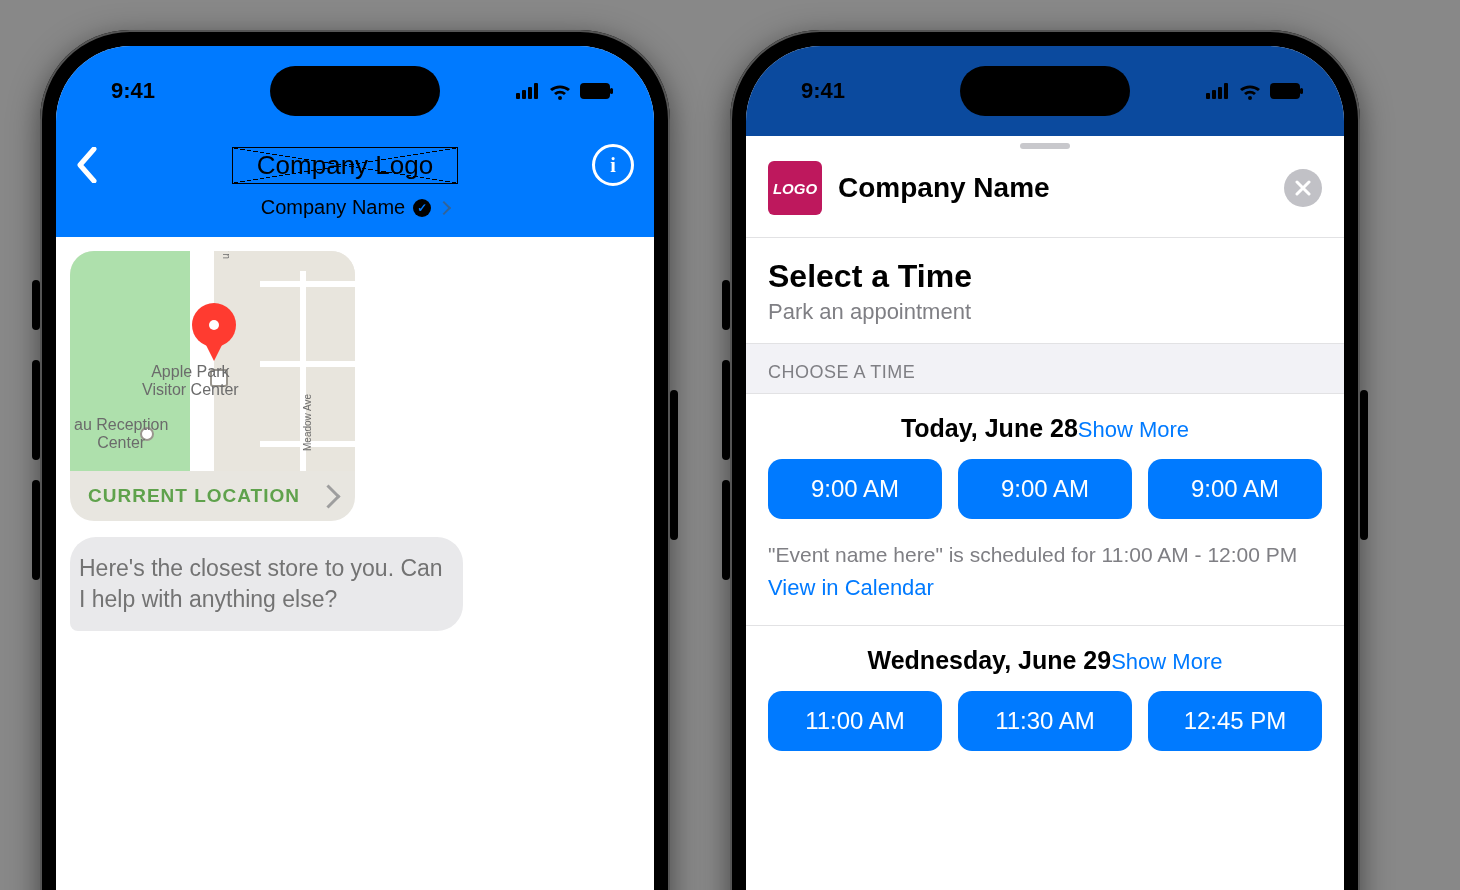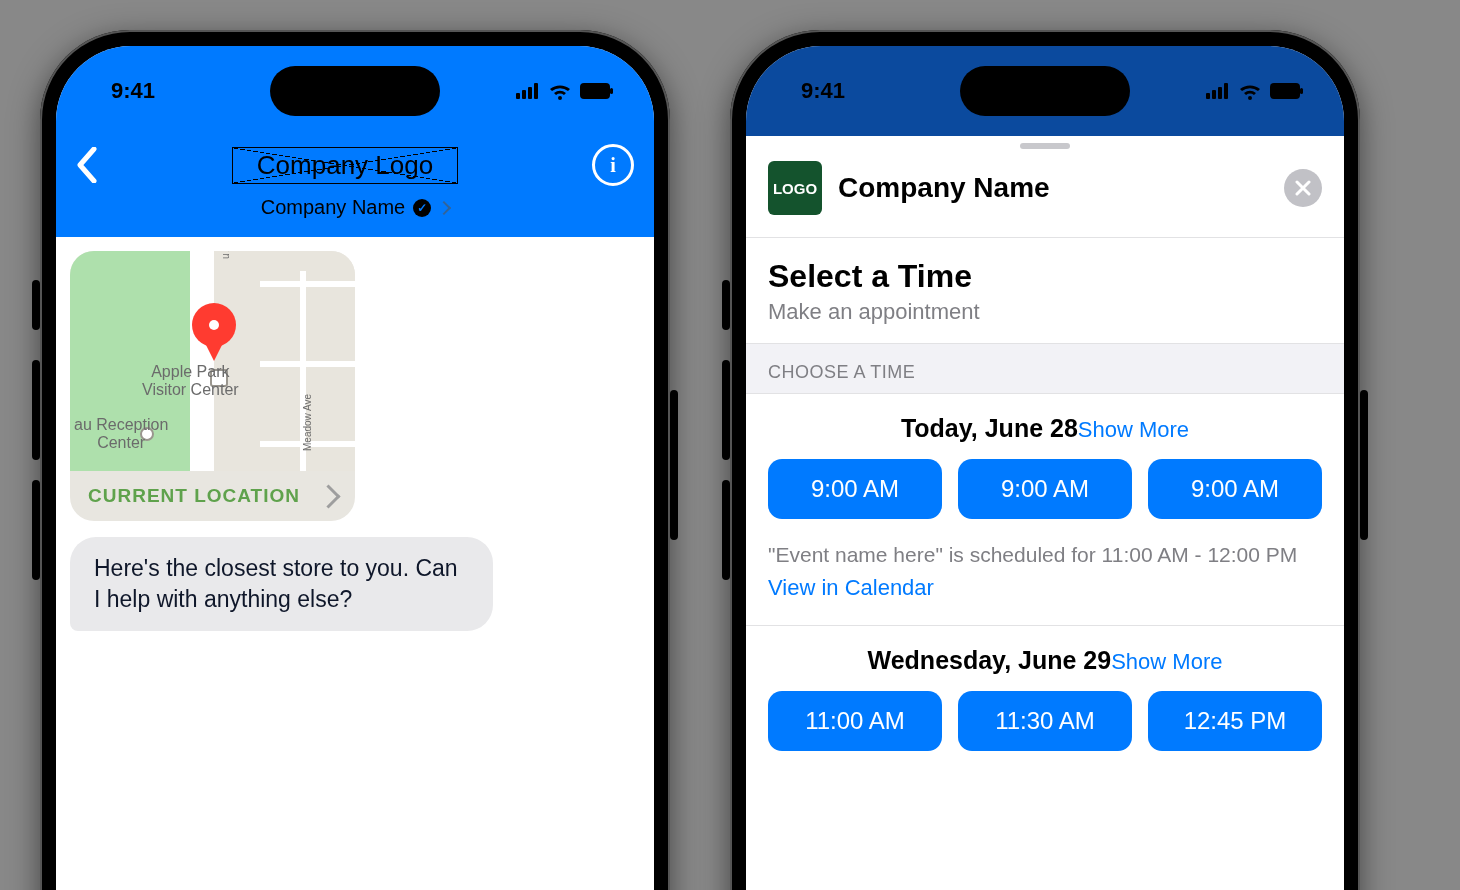--- a/index.html
+++ b/index.html
@@ -174,47 +174,47 @@
   }
   .map-footer-label { color:#5fa24c; letter-spacing:1px; font-size:19px;font-weight:bold; }
   .map-footer .chev {
     width: 14px; height: 14px;
     border-top: 3px solid #9e9e9e; border-right: 3px solid #9e9e9e;
     transform: rotate(45deg);
   }
   .msg-bubble {
     margin-top: 16px;
     background: #e9e9eb;
-    padding: 16px 24px;
+    padding: 16px 9px;
     border-radius: 26px;
     border-bottom-left-radius: 8px;
     width: 375px;
     font-size: 23px;
     line-height: 1.35;
-    color: #0f172a;
+    color: #737373;
   }
   .sheet {
     background:#fff; border-top-left-radius:18px; border-top-right-radius:18px;
     margin-top:-1px;
     height: calc(100% - 90px);
     position: relative;
   }
   .grabber {
     position:absolute; top:8px; left:50%; transform:translateX(-50%);
     width:50px; height:6px; background:#c8c8cc; border-radius:3px;
   }
   .sheet-header {
     display:flex; align-items:center; gap:16px;
     padding: 26px 22px 22px 22px;
     border-bottom: 1px solid #e2e2e4;
   }
   .logo-sq {
-    width:54px; height:54px; background:#14532d; color:#fff;
+    width:54px; height:54px; background:#be185d; color:#fff;
     display:flex; align-items:center; justify-content:center;
-    font-size:15px; font-weight:700; border-radius:6px;
+    font-size:15px; font-weight:700; border-radius:6px;font-style:italic;
   }
   .company-name { font-size:28px; font-weight:700; flex:1; }
   .close-btn {
     width:38px; height:38px; background:#c1c1c6; border-radius:50%;
     display:flex; align-items:center; justify-content:center; color:#fff;
     font-size:20px; font-weight:700;
   }
   .sheet-title-block { padding: 20px 22px 18px 22px; }
   .sheet-title { font-size:32px; font-weight:700; }
   .sheet-sub   { font-size:22px; color:#7f7f84; margin-top:4px;}
@@ -353,21 +353,21 @@
         <div class="logo-sq">LOGO</div>
         <div class="company-name">Company Name</div>
         <div class="close-btn">
           <svg width="16" height="16" viewBox="0 0 16 16">
               <path d="M2 2l12 12M14 2L2 14" stroke="#fff" stroke-width="3" stroke-linecap="round"></path>
             </svg>
         </div>
       </div>
       <div class="sheet-title-block">
         <div class="sheet-title">Select a Time</div>
-        <div class="sheet-sub">Make an appointment</div>
+        <div class="sheet-sub">Park an appointment</div>
       </div>
       <div class="section-label">CHOOSE A TIME</div>
 
       <div class="day-block">
         <div class="day-row">
           <span class="day-label">Today, June 28</span>
           <span class="show-more">Show More</span>
         </div>
         <div class="slot-row">
           <div class="slot">9:00 AM</div>

